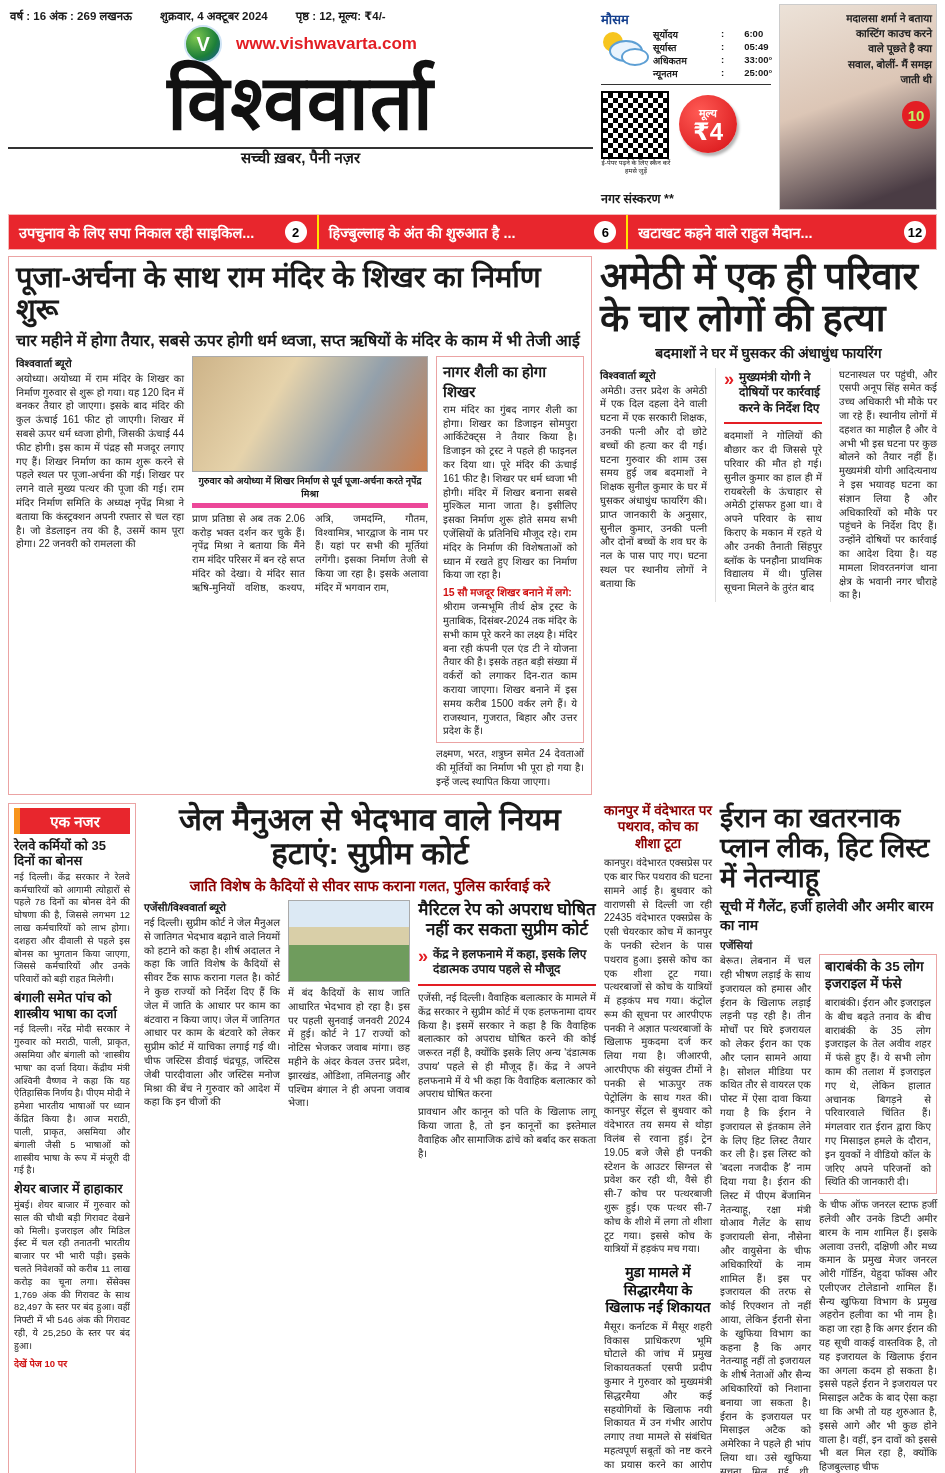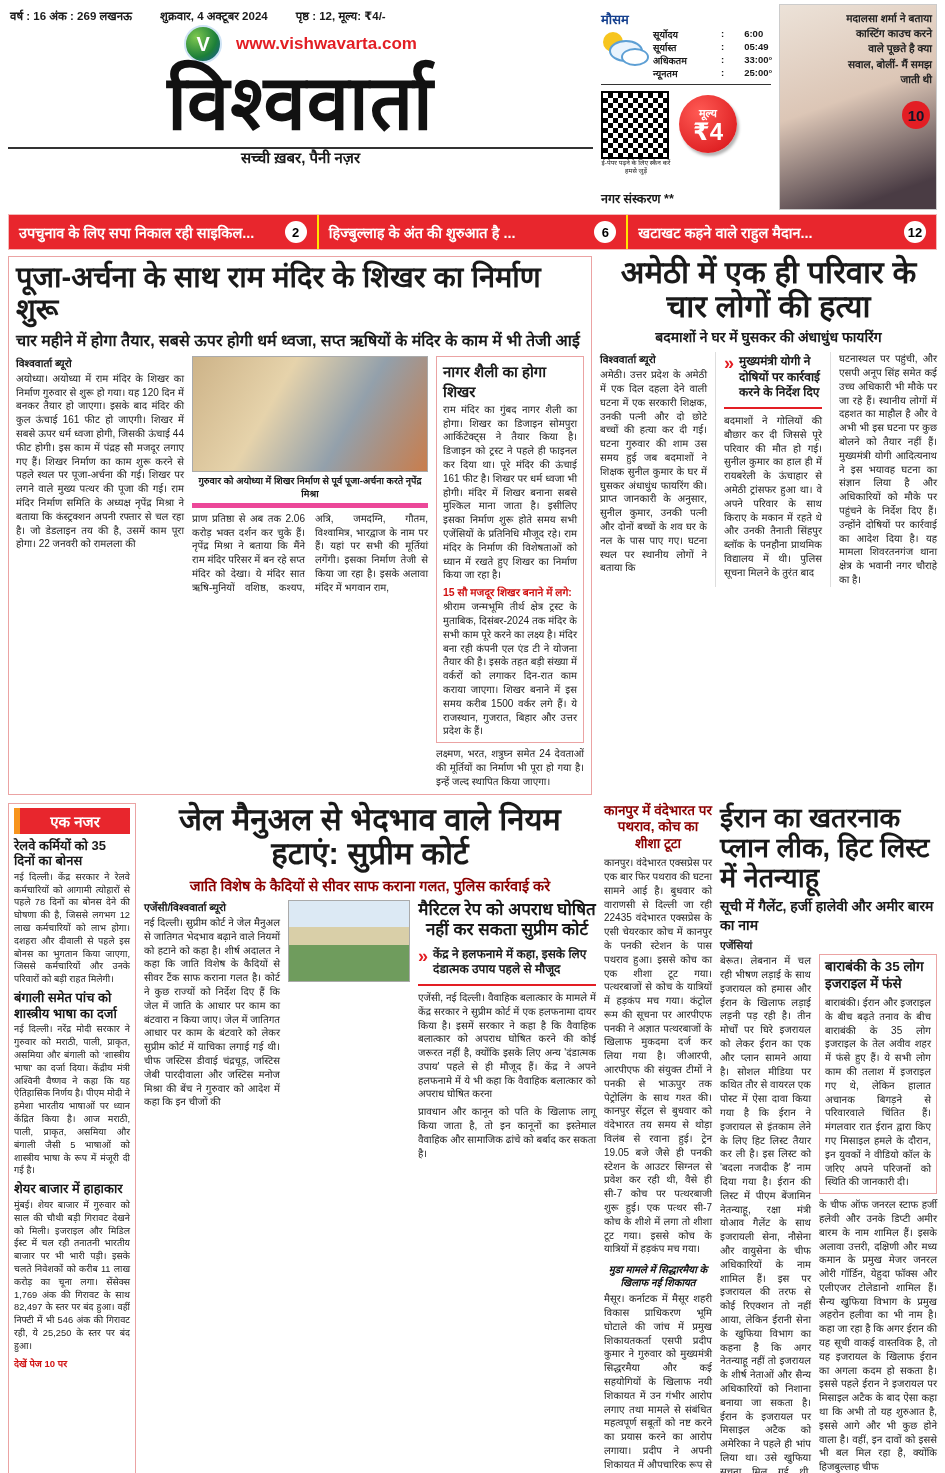--- a/index.html
+++ b/index.html
@@ -46,21 +46,21 @@
                color:#fff;display:flex;flex-direction:column;align-items:center;justify-content:center;
                box-shadow:2px 3px 3px rgba(0,0,0,.3);flex:none;margin-top:4px;}
   .pb-label{font-size:11px;font-weight:bold;}
   .pb-value{font-size:24px;font-weight:bold;line-height:1;}
   .edition-row{font-size:12.5px;font-weight:bold;margin-top:14px;}
   .mast-promo{flex:1;position:relative;background:linear-gradient(160deg,#ece2d8,#dcc6b6 45%,#4a3c44 88%);
               border:1px solid #ccc;}
   .promo-text{position:absolute;right:4px;top:6px;width:92px;font-size:10.5px;font-weight:bold;
               text-align:right;line-height:1.45;color:#222;}
   .promo-page{position:absolute;right:6px;top:96px;width:28px;height:28px;border-radius:50%;
-              background:#e31e24;color:#0f172a;font-weight:bold;font-size:15px;display:flex;
+              background:#e31e24;color:#bef264;font-weight:bold;font-size:15px;display:flex;
               align-items:center;justify-content:center;}
 
   
   .teaser-strip{display:flex;margin-top:4px;background:#e8262d;border:1px solid #f3b9b9;height:34px;}
   .teaser{flex:1;display:flex;align-items:center;justify-content:space-between;padding:0 10px;
           border-right:2px solid #ffe400;}
   .teaser:last-child{border-right:none;}
   .t-text{color:#fff;font-weight:bold;font-size:14.5px;}
   .t-page{background:#fff;color:#000;border-radius:50%;min-width:22px;height:22px;display:flex;
           align-items:center;justify-content:center;font-weight:bold;font-size:13px;flex:none;}
@@ -69,42 +69,42 @@
   .band-a{display:grid;grid-template-columns:584px 1fr;gap:8px;margin-top:6px;}
   .lead-box{border:1px solid #eba3a3;padding:5px 7px;}
   .lead-box h1{font-size:29px;line-height:1.1;}
   .lead-box h2{font-size:16px;margin:3px 0 5px;}
   .lead-grid{display:grid;grid-template-columns:168px 236px 1fr;gap:8px;}
   .lead-photo{height:116px;background:linear-gradient(120deg,#cdb388,#e6d3ab 35%,#93a0ab 65%,#c97d4c);}
   .lead-mid p{margin-top:4px;column-count:2;column-gap:10px;}
   .nagar-box{border:1px solid #eba3a3;padding:4px 6px;}
   .nagar-box h3{font-size:15px;margin-bottom:2px;}
   .lead-tail{margin-top:4px;}
-  .amethi h1{font-size:31px;text-align:center;line-height:1.1;}
+  .amethi h1{font-size:38px;text-align:left;line-height:1.1;font-family:Liberation Serif, serif;}
   .amethi h2{font-size:14px;text-align:center;margin:3px 0 6px;}
   .amethi-cols{display:grid;grid-template-columns:1fr 1fr 1fr;gap:8px;}
   .amethi-cols>div{border-left:1px solid #ddd;padding-left:8px;}
   .amethi-cols>div:first-child{border-left:none;padding-left:0;}
 
   
   .band-b{display:grid;grid-template-columns:128px 452px 1fr;gap:8px;margin-top:8px;}
   .ek-najar{border:1px solid #eba3a3;padding:4px 5px;}
   .en-head{background:#e8262d;color:#fff;font-weight:bold;font-size:15px;text-align:center;
            padding:3px 0;border-left:6px solid #f7941d;margin-bottom:4px;}
   .ek-najar h3{font-size:13px;line-height:1.2;margin:4px 0 2px;}
   .ek-najar p{font-size:9.3px;}
   .en-more{color:#d01212;font-weight:bold;font-size:9.5px;}
   .jail-wrap h1{font-size:31px;text-align:center;line-height:1.12;}
   .jail-wrap h2{font-size:14.5px;text-align:center;color:#8b0000;margin:3px 0 5px;}
   .jail-grid{display:grid;grid-template-columns:136px 122px 1fr;gap:8px;}
   .sc-photo{height:82px;background:linear-gradient(180deg,#dce9f4 0 32%,#d9cfa8 32% 55%,#6f9c5d 55%);}
   .jail-col2 p{margin-top:4px;}
   .marital-box h3{font-size:17px;text-align:center;line-height:1.2;margin-bottom:4px;}
   .kanpur h3{font-size:13.5px;color:#8b0000;text-align:center;line-height:1.25;margin-bottom:3px;}
-  .kanpur h3.muda-h{color:#111;margin-top:8px;font-size:10px;font-style:italic;}
+  .kanpur h3.muda-h{color:#111;margin-top:8px;font-size:14px;}
   .rb-row{display:grid;grid-template-columns:108px 1fr;gap:8px;}
   .iran h1{font-size:27px;line-height:1.12;}
   .iran h2{font-size:14px;margin:3px 0 4px;}
   .iran-flex{display:grid;grid-template-columns:1fr 118px;gap:8px;}
   .barabanki{border:1px solid #eba3a3;padding:4px 5px;margin-bottom:4px;}
   .barabanki h3{font-size:13.5px;line-height:1.25;margin-bottom:3px;}
 </style>
 </head>
 <body>
 
@@ -245,20 +245,21 @@
     <div class="jail-wrap">
       <h1>जेल मैनुअल से भेदभाव वाले नियम हटाएं: सुप्रीम कोर्ट</h1>
       <h2>जाति विशेष के कैदियों से सीवर साफ कराना गलत, पुलिस कार्रवाई करे</h2>
       <div class="jail-grid">
         <div>
           <div class="byline">एजेंसी/विश्ववार्ता ब्यूरो</div>
           <p>नई दिल्ली। सुप्रीम कोर्ट ने जेल मैनुअल से जातिगत भेदभाव बढ़ाने वाले नियमों को हटाने को कहा है। शीर्ष अदालत ने कहा कि जाति विशेष के कैदियों से सीवर टैंक साफ कराना गलत है। कोर्ट ने कुछ राज्यों को निर्देश दिए हैं कि जेल में जाति के आधार पर काम का बंटवारा न किया जाए। जेल में जातिगत आधार पर काम के बंटवारे को लेकर सुप्रीम कोर्ट में याचिका लगाई गई थी। चीफ जस्टिस डीवाई चंद्रचूड़, जस्टिस जेबी पारदीवाला और जस्टिस मनोज मिश्रा की बेंच ने गुरुवार को आदेश में कहा कि इन चीजों की</p>
         </div>
         <div class="jail-col2">
           <div class="photo sc-photo"></div>
+          <p>में बंद कैदियों के साथ जाति आधारित भेदभाव हो रहा है। इस पर पहली सुनवाई जनवरी 2024 में हुई। कोर्ट ने 17 राज्यों को नोटिस भेजकर जवाब मांगा। छह महीने के अंदर केवल उत्तर प्रदेश, झारखंड, ओडिशा, तमिलनाडु और पश्चिम बंगाल ने ही अपना जवाब भेजा।</p>
         </div>
         <div class="marital-box">
           <h3>मैरिटल रेप को अपराध घोषित नहीं कर सकता सुप्रीम कोर्ट</h3>
           <div class="pullquote">
             <span class="pq-mark">»</span>
             <span>केंद्र ने हलफनामे में कहा, इसके लिए दंडात्मक उपाय पहले से मौजूद</span>
           </div>
           <p>एजेंसी, नई दिल्ली। वैवाहिक बलात्कार के मामले में केंद्र सरकार ने सुप्रीम कोर्ट में एक हलफनामा दायर किया है। इसमें सरकार ने कहा है कि वैवाहिक बलात्कार को अपराध घोषित करने की कोई जरूरत नहीं है, क्योंकि इसके लिए अन्य 'दंडात्मक उपाय' पहले से ही मौजूद हैं। केंद्र ने अपने हलफनामे में ये भी कहा कि वैवाहिक बलात्कार को अपराध घोषित करना</p>
           <p style="margin-top:4px;">प्रावधान और कानून को पति के खिलाफ लागू किया जाता है, तो इन कानूनों का इस्तेमाल वैवाहिक और सामाजिक ढांचे को बर्बाद कर सकता है।</p>
         </div>

